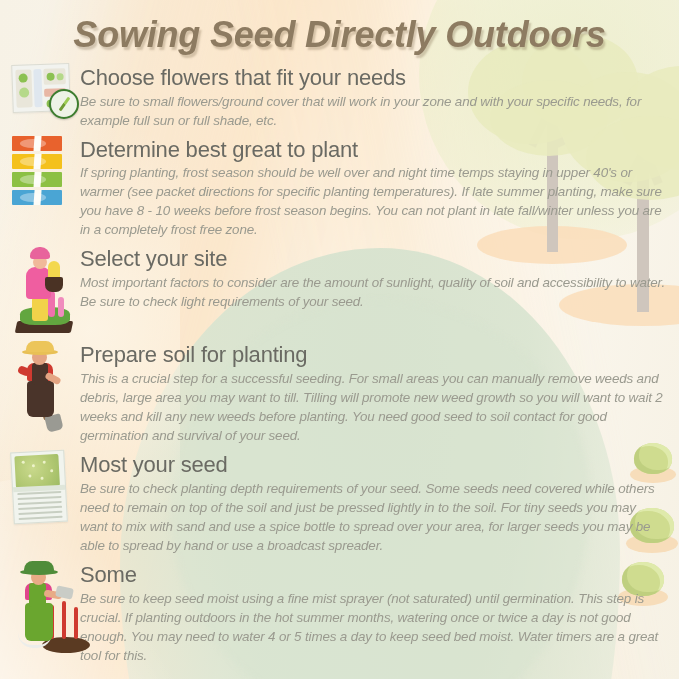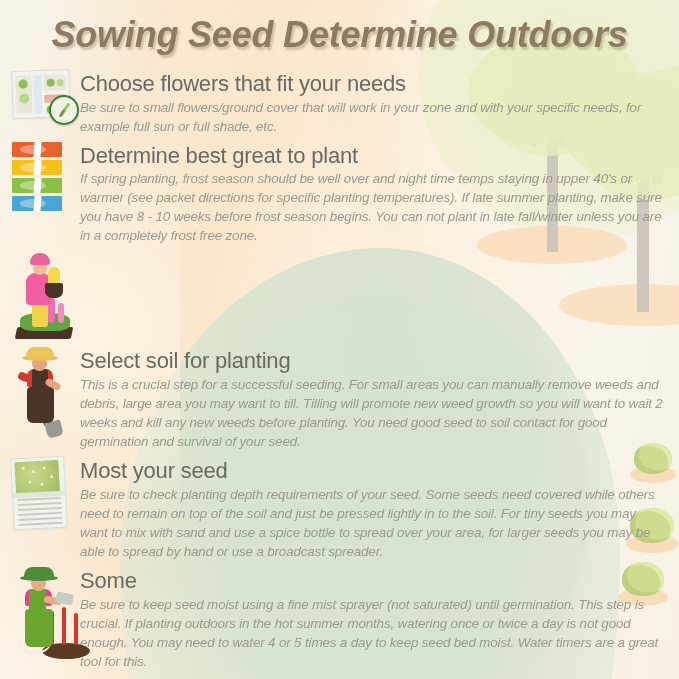--- a/index.html
+++ b/index.html
@@ -164,21 +164,21 @@
     font-size: 36px;
     letter-spacing: -0.2px;
     color: #8d7b61;
     text-shadow: 2px 3px 2px rgba(120,100,70,0.30);
     white-space: nowrap;
   }
 
   
   #steps {
     position: absolute;
-    left: 0; top: 70px;
+    left: 0; top: 64px;
     width: 679px;
   }
   .step {
     position: relative;
     display: flex;
     align-items: flex-start;
     padding: 0 14px 0 12px;
     margin-bottom: 6px;
   }
   .step-icon {
@@ -385,21 +385,21 @@
   </div>
   <div class="shrub" id="shrub-2">
     <div class="mound"></div>
     <div class="bush"></div>
   </div>
   <div class="shrub" id="shrub-3">
     <div class="mound"></div>
     <div class="bush"></div>
   </div>
 
-  <div id="title">Sowing Seed  Determine Outdoors</div>
+  <div id="title">Sowing Seed  Directly Outdoors</div>
 
   <div id="steps">
 
     <div class="step">
       <div class="step-icon">
         <div class="ic">
           <div class="plan">
             <i class="bed" style="left:3px;top:4px;width:16px;height:38px;"></i>
             <i class="pth" style="left:21px;top:4px;width:8px;height:38px;"></i>
             <i class="bed" style="left:31px;top:4px;width:22px;height:16px;"></i>
@@ -445,39 +445,43 @@
           <span class="spike3"></span>
           <span class="leg"></span>
           <span class="body"></span>
           <span class="arm"></span>
           <span class="sprig"></span>
           <span class="pot"></span>
           <span class="head"></span>
           <span class="hat"></span>
         </div>
       </div>
+      <div class="step-body">
+        <h2 class="step-title">Select your site</h2>
+        <p class="step-desc">Most important factors to consider are the amount of sunlight, quality of soil and accessibility to water. Be sure to check light  requirements of your seed.</p>
+      </div>
     </div>
 
     <div class="step">
       <div class="step-icon">
         <div class="figure" id="fig-prepare">
           <span class="handle"></span>
           <span class="blade"></span>
           <span class="pants"></span>
           <span class="shirt"></span>
           <span class="bib"></span>
           <span class="armL"></span>
           <span class="armR"></span>
           <span class="head"></span>
           <span class="brim"></span>
           <span class="hat"></span>
         </div>
       </div>
       <div class="step-body">
-        <h2 class="step-title">Select soil for planting</h2>
+        <h2 class="step-title">Prepare soil for planting</h2>
         <p class="step-desc">This is a crucial step for a successful seeding. For small areas you can manually remove weeds and debris, large area you may want to till. Tilling will promote new weed growth so you will want to wait 2 weeks and kill any new weeds before planting. You need good seed to soil contact for good germination and survival of your seed.</p>
       </div>
     </div>
 
     <div class="step">
       <div class="step-icon">
         <div class="packet">
           <div class="photo"></div>
           <div class="seedsdot" style="left:10px;top:8px;width:3px;height:3px;"></div>
           <div class="seedsdot" style="left:20px;top:12px;width:3px;height:3px;"></div>

